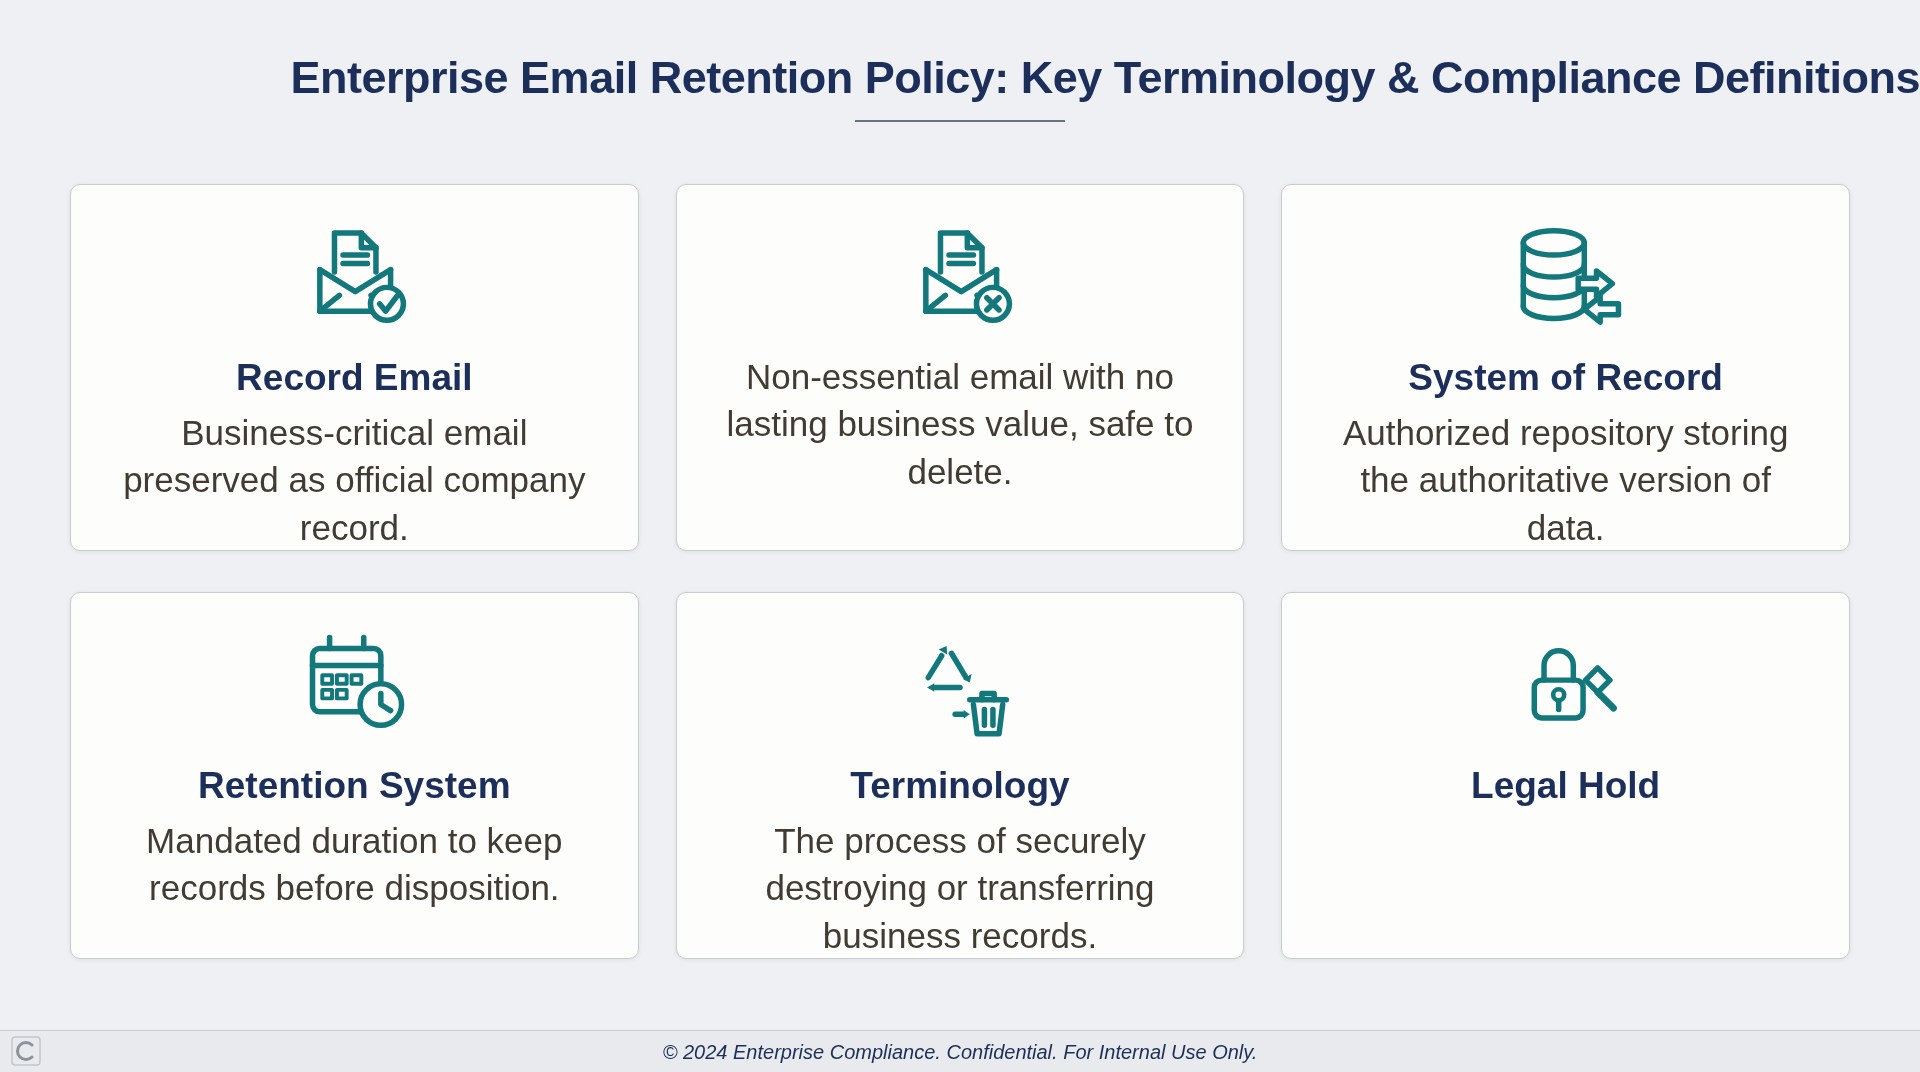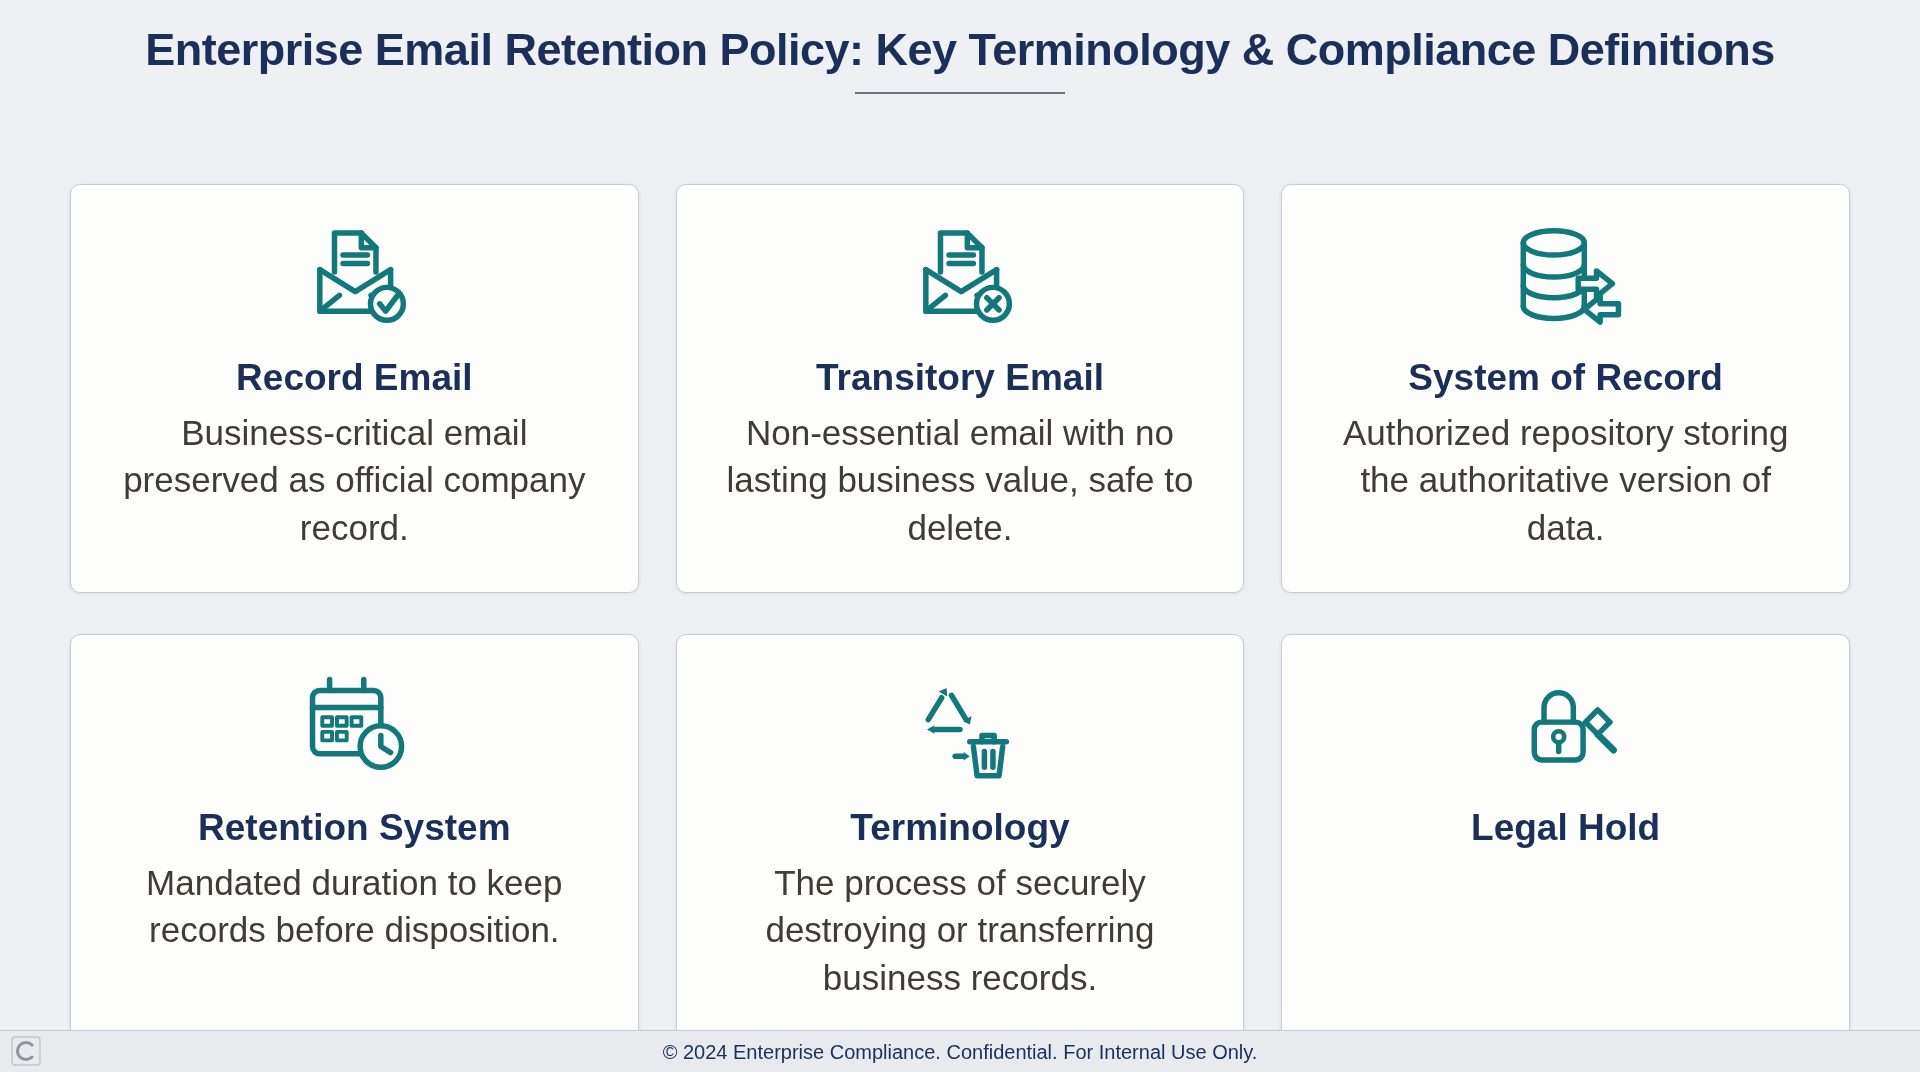--- a/index.html
+++ b/index.html
@@ -14,42 +14,42 @@
   *{margin:0;padding:0;box-sizing:border-box;}
   html,body{width:1920px;height:1072px;overflow:hidden;}
   body{
     font-family:"Liberation Sans", sans-serif;
     background:var(--page-bg);
     position:relative;
   }
   .stage{position:absolute;inset:0;}
 
   .page-title{
-    text-align:center;
-    margin-top:24px;
+    text-align:right;
+    margin-top:52px;
     font-size:45px;
     font-weight:700;
     color:var(--navy);
     letter-spacing:-0.5px;
   }
   .title-underline{
     width:210px;height:2px;background:#6b7280;
     margin:16px auto 0 auto;
   }
 
   .cards{
     position:absolute;
     left:70px;right:70px;top:184px;
     display:grid;
     grid-template-columns:repeat(3,1fr);
     column-gap:37px;
     row-gap:41px;
   }
   .card{
-    height:409px;
+    height:367px;
     background:var(--card-bg);
     border:1px solid var(--card-border);
     border-radius:10px;
     box-shadow:0 1px 4px rgba(30,40,60,0.08);
     text-align:center;
     padding-top:26px;
   }
   .icon{height:132px;display:flex;align-items:center;justify-content:center;}
   .icon svg{display:block;}
   .card-title{
@@ -71,20 +71,21 @@
     left:0;right:0;bottom:0;
     height:42px;
     background:var(--footer-bg);
     border-top:1px solid #c6cad0;
   }
   .footer-text{
     text-align:center;
     line-height:42px;
     font-size:20px;
     color:var(--navy);
+    font-style:italic;
   }
   .footer-logo{
     position:absolute;left:10px;bottom:5px;width:32px;height:32px;
   }
 
   
   .tealstroke{stroke:var(--accent-teal);fill:none;stroke-width:4.5;stroke-linecap:round;stroke-linejoin:round;}
   .tealfill{fill:var(--accent-teal);stroke:none;}
   .bgfill{fill:var(--card-bg);}
 </style>
@@ -121,21 +122,20 @@
           <path class="tealstroke" d="M34 46 V14 H56 L68 26 V46"></path>
           <path class="tealstroke" d="M56 14 V26 H68"></path>
           <path class="tealstroke" d="M41 32 H61 M41 39 H61"></path>
           <path class="tealstroke" d="M22 44 V78 H80 V44"></path>
           <path class="tealstroke" d="M22 44 L51 62 L80 44"></path>
           <path class="tealstroke" d="M22 78 L38 65 M80 78 L64 65"></path>
           <circle class="tealstroke bgfill" cx="77" cy="72" r="13.5"></circle>
           <path class="tealstroke" d="M72 67 L82 77 M82 67 L72 77"></path>
         </svg>
       </div>
-      <h2 class="card-title">Transitory Email</h2>
       <p class="card-desc">Non-essential email with no lasting business value, safe to delete.</p>
     </div>
 
     <div class="card">
       <div class="icon">
         <svg width="140" height="122" viewBox="0 0 100 100">
           <path class="tealstroke" d="M15 22 a25 10 0 0 1 50 0 a25 10 0 0 1 -50 0"></path>
           <path class="tealstroke" d="M15 22 V74 M65 22 V74"></path>
           <path class="tealstroke" d="M15 74 a25 10 0 0 0 50 0"></path>
           <path class="tealstroke" d="M15 40 a25 10 0 0 0 50 0"></path>

